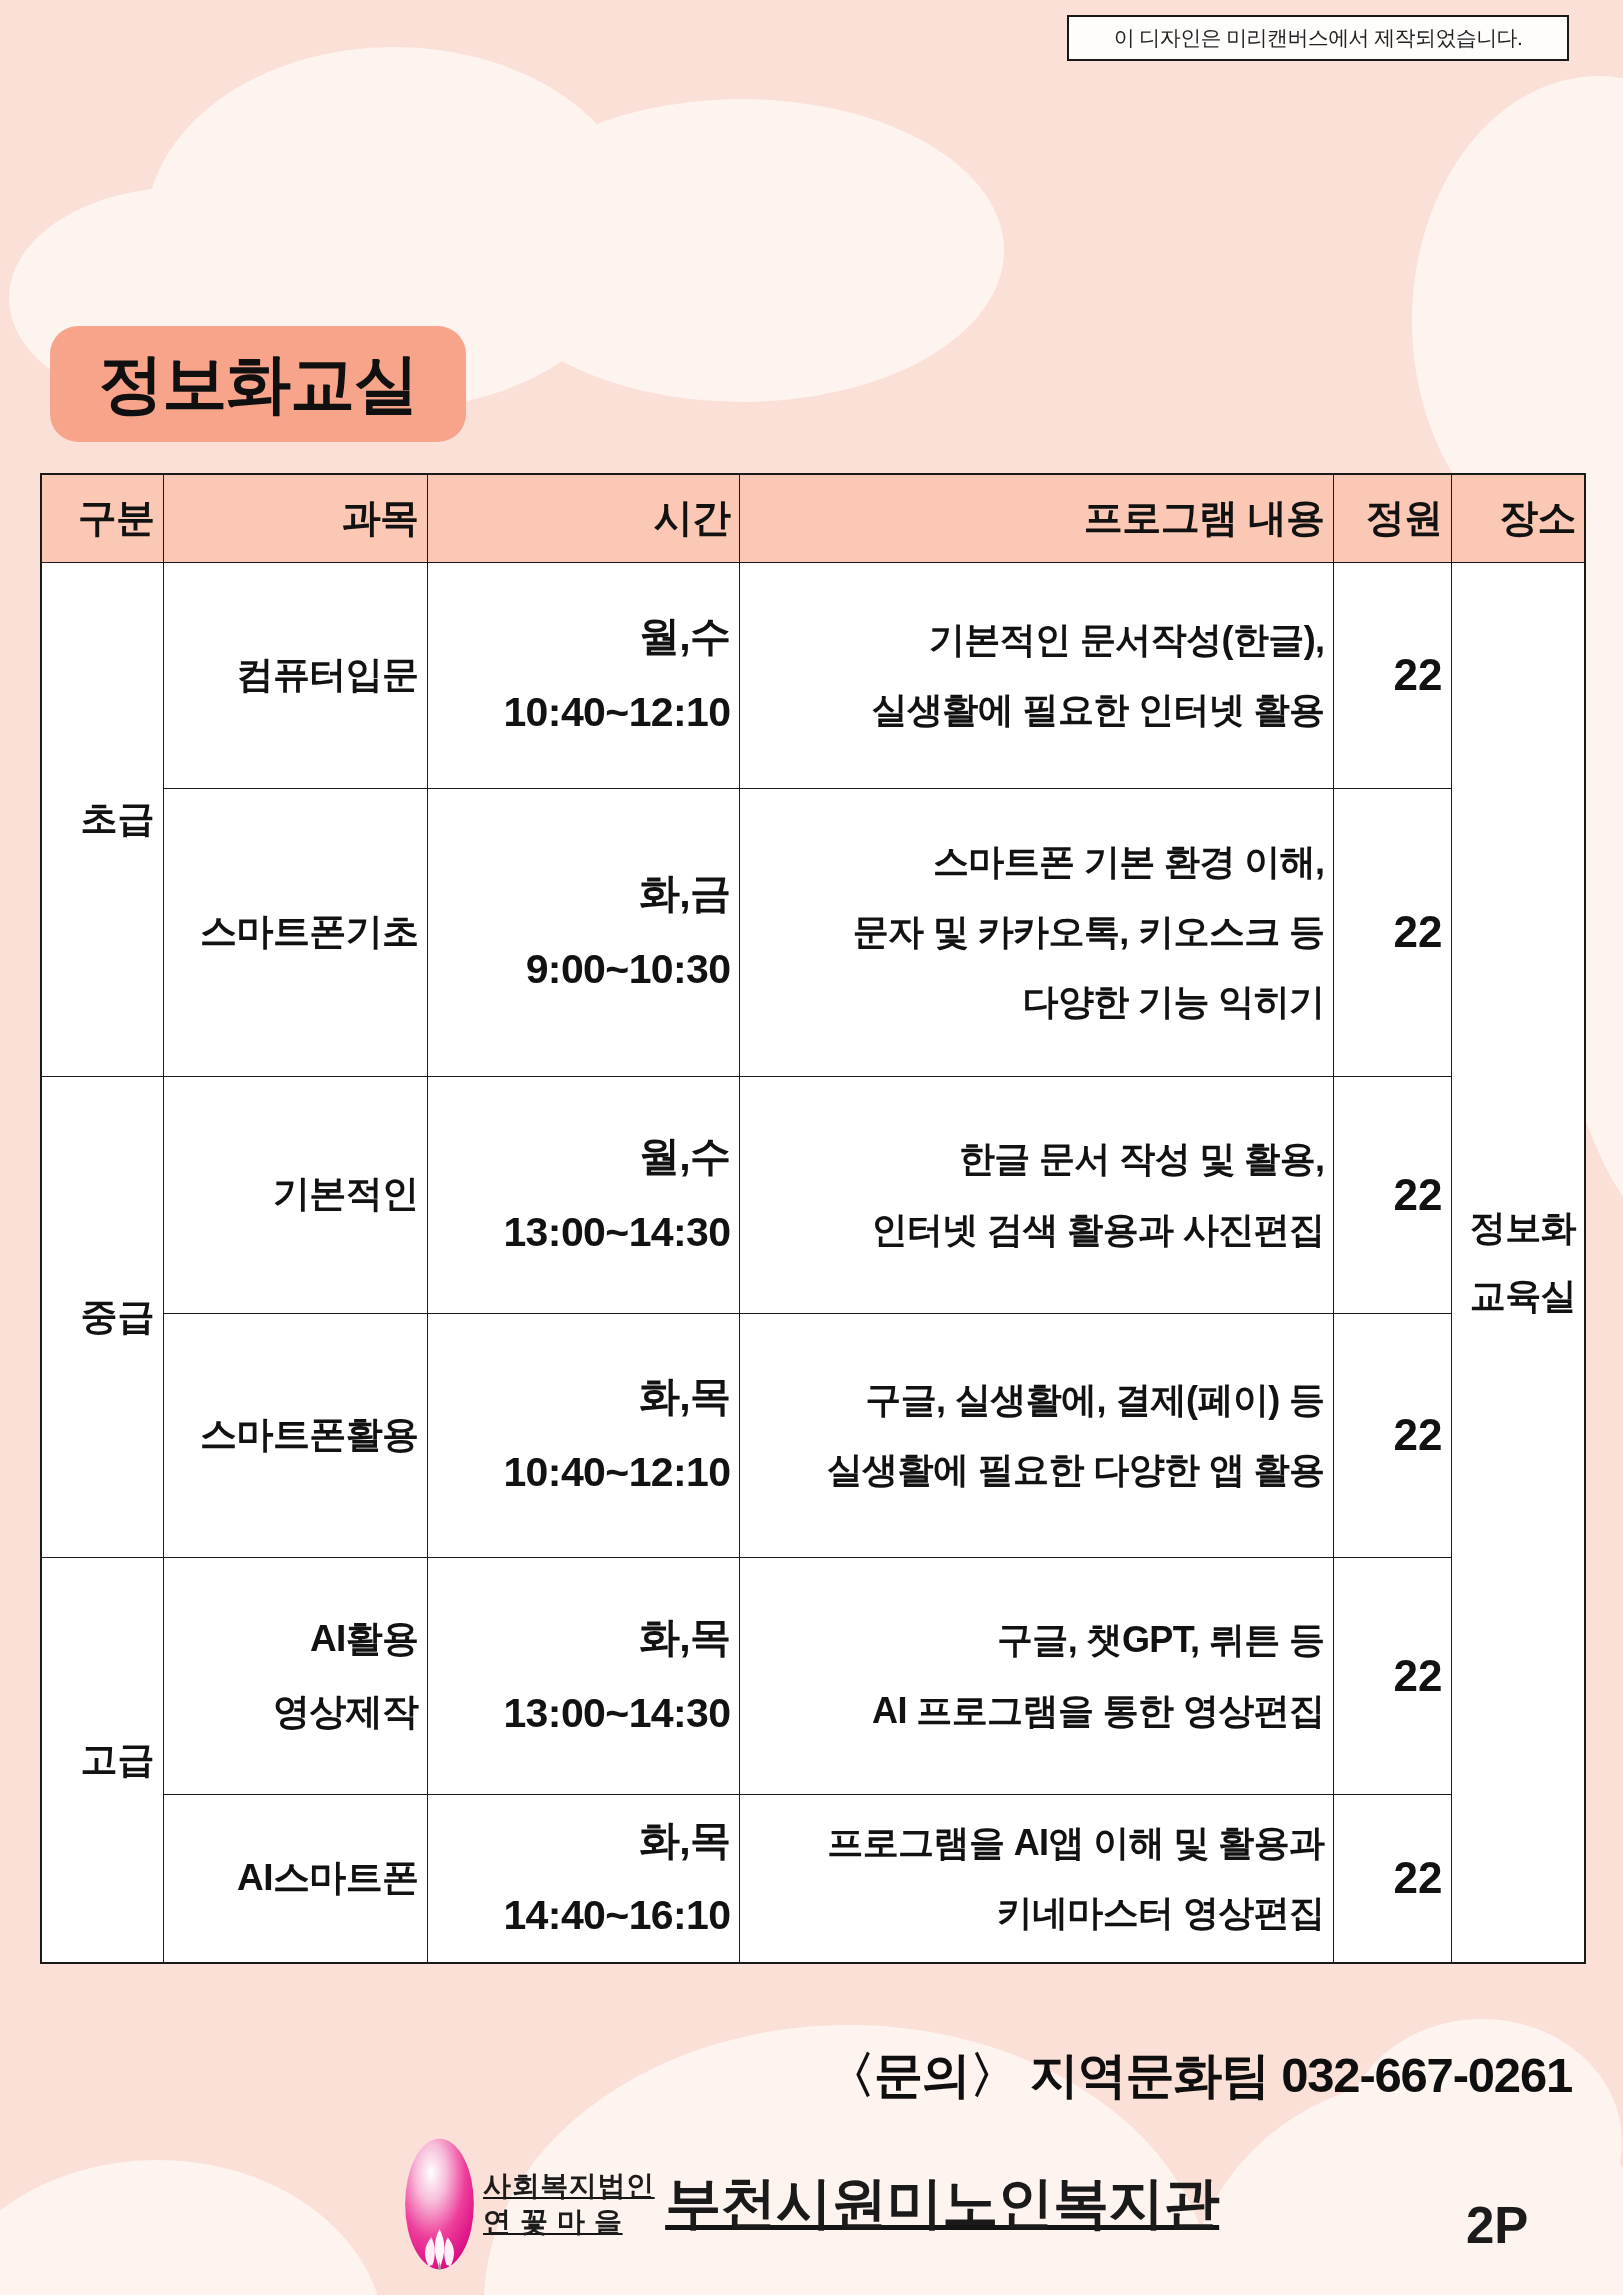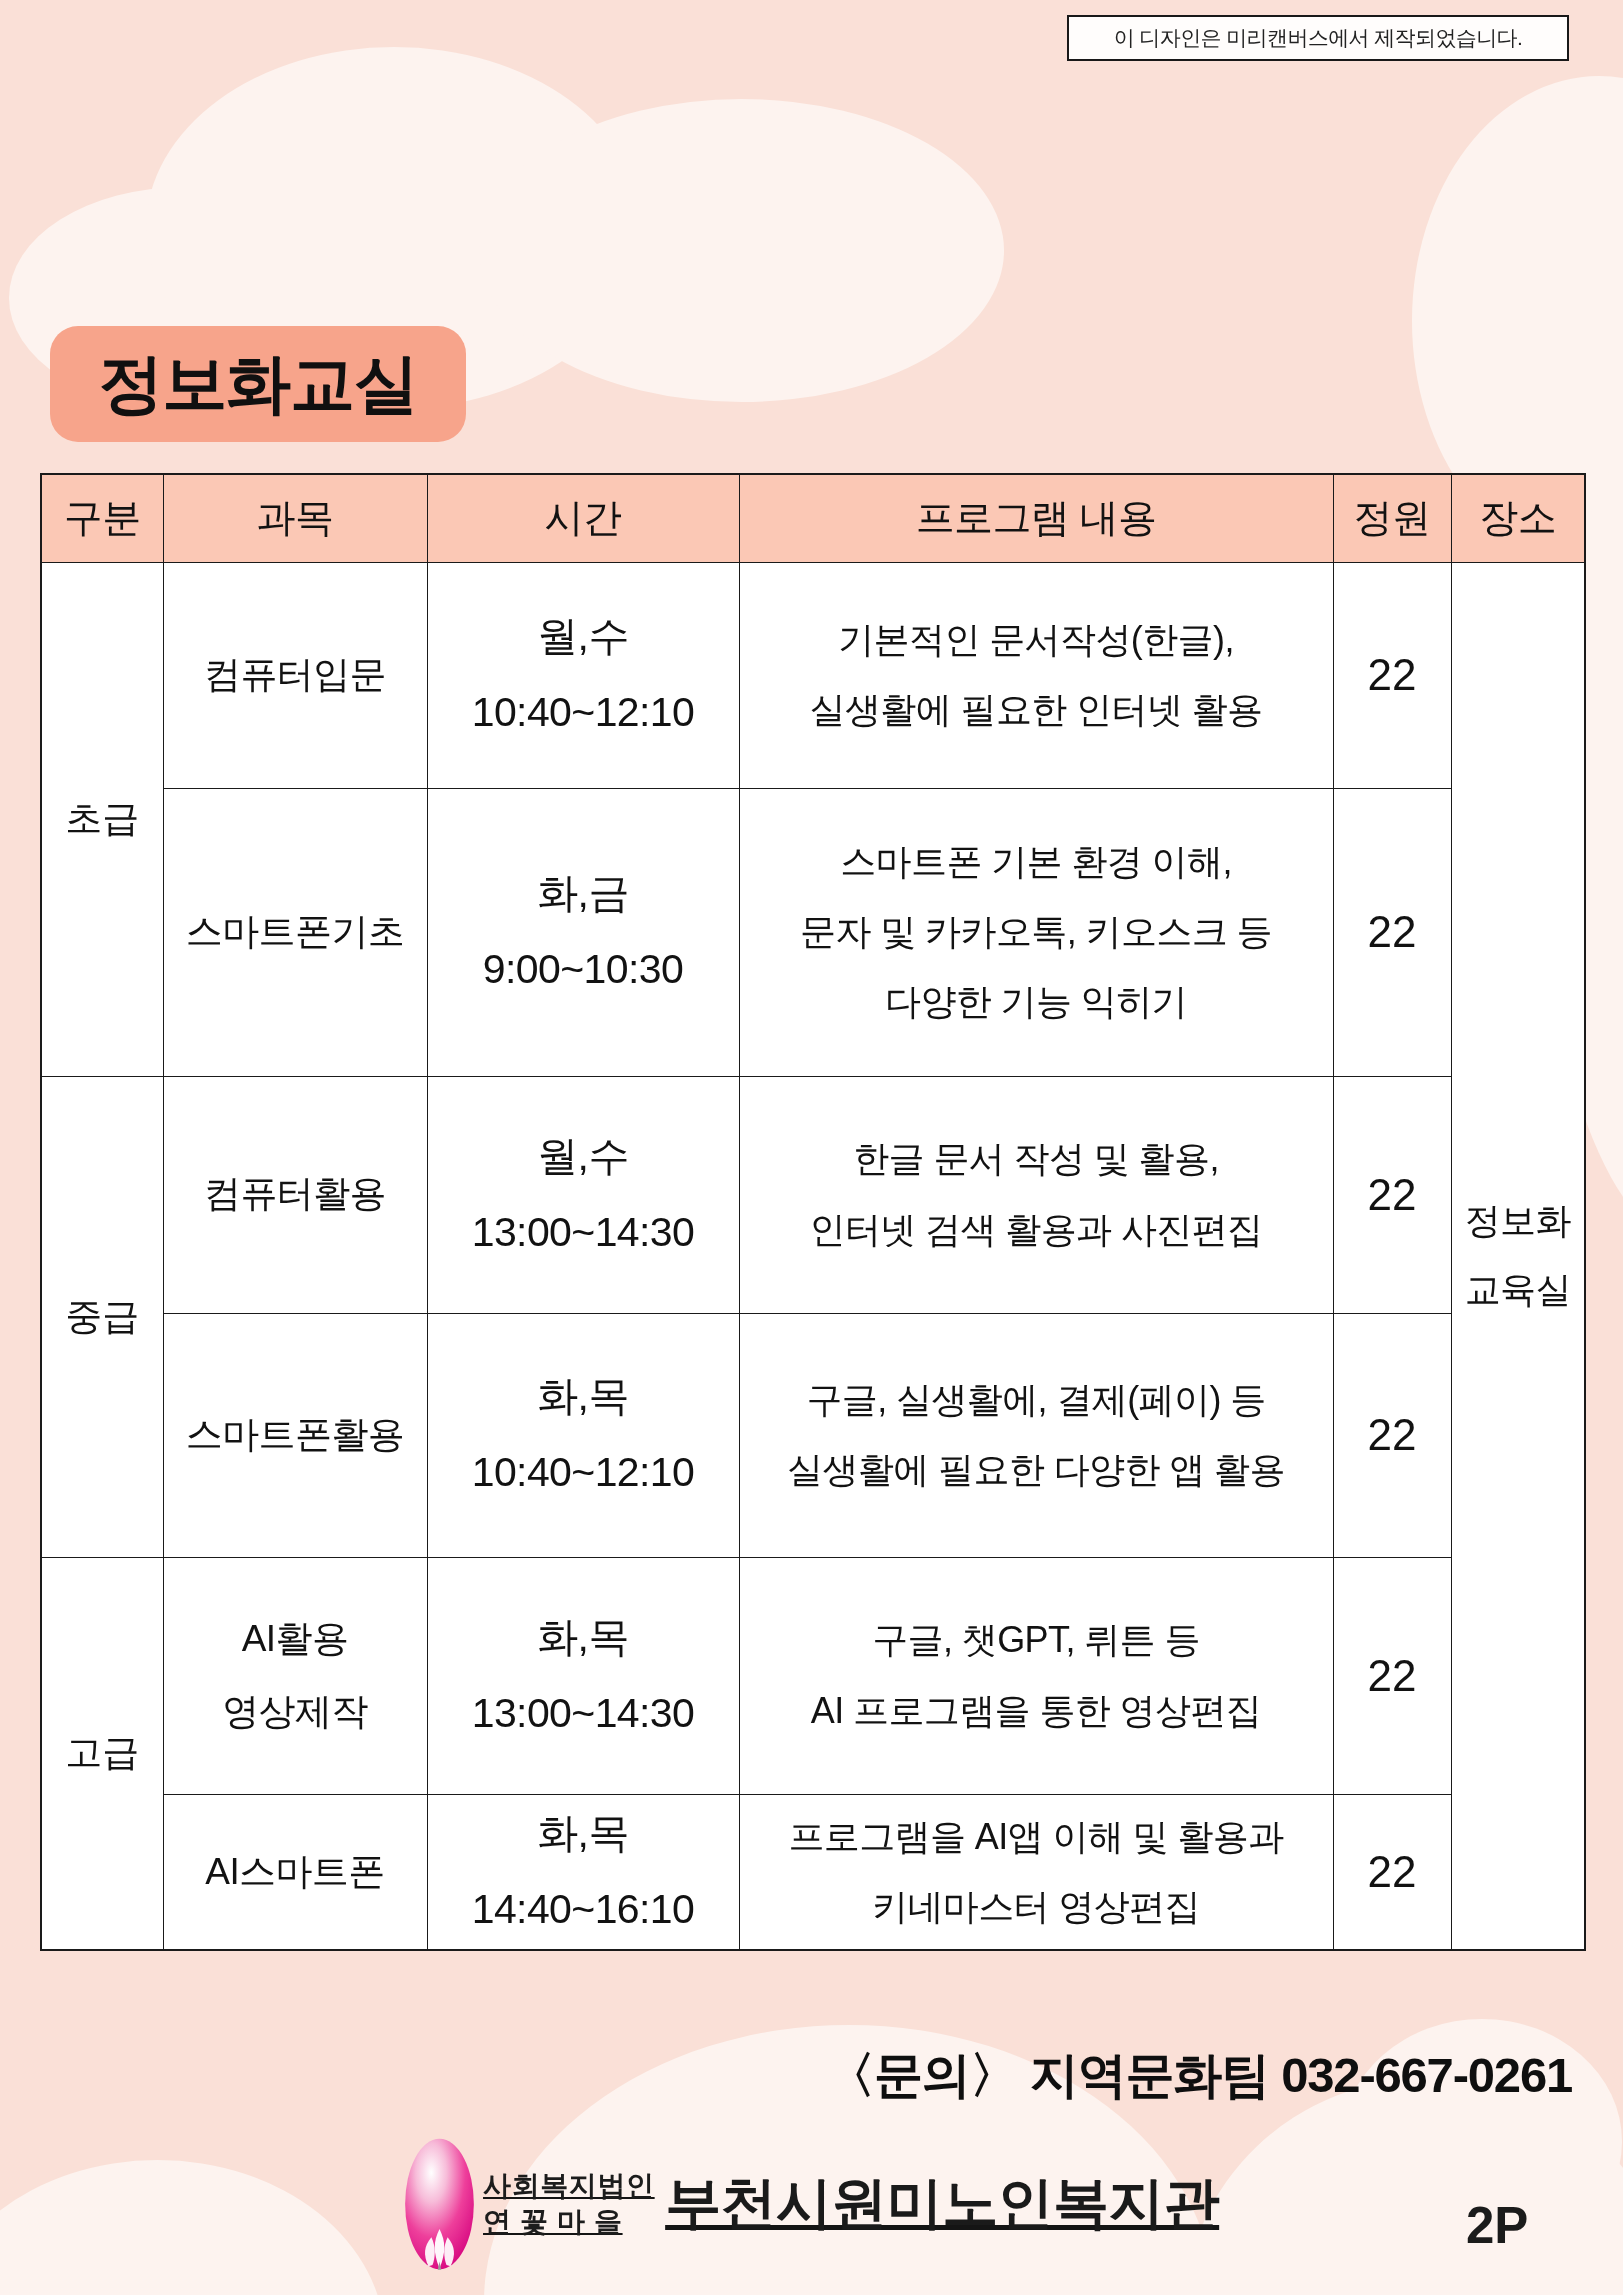--- a/index.html
+++ b/index.html
@@ -37,22 +37,22 @@
 
   table.schedule{
     position:absolute;left:40px;top:473px;
     width:1544px;
     border-collapse:collapse;table-layout:fixed;
     border:2.3px solid #1a1a1a;
   }
   table.schedule th,table.schedule td{
     border:1.2px solid #1a1a1a;
     background:#ffffff;
-    text-align:center;vertical-align:middle;
-    padding:0;font-weight:400;color:#121212;
+    text-align:right;vertical-align:middle;
+    padding:8px;font-weight:700;color:#121212;
   }
   table.schedule thead th{
     background:#fbc8b5;
     font-size:39px;letter-spacing:-0.6px;
   }
   td.level{font-size:37px;}
   td.subject{font-size:37px;line-height:1.95;letter-spacing:-0.6px;}
   td.time{font-size:41px;line-height:1.85;letter-spacing:-0.6px;}
   td.desc{font-size:36px;line-height:1.95;letter-spacing:-0.6px;}
   td.capacity{font-size:44px;}
@@ -156,21 +156,21 @@
         </td>
         <td class="desc">
           <div>스마트폰 기본 환경 이해,</div>
           <div>문자 및 카카오톡, 키오스크 등</div>
           <div>다양한 기능 익히기</div>
         </td>
         <td class="capacity">22</td>
       </tr>
       <tr style="height:237px;">
         <td class="level" rowspan="2">중급</td>
-        <td class="subject">컴퓨터활용</td>
+        <td class="subject">기본적인</td>
         <td class="time">
           <div>월,수</div>
           <div>13:00~14:30</div>
         </td>
         <td class="desc">
           <div>한글 문서 작성 및 활용,</div>
           <div>인터넷 검색 활용과 사진편집</div>
         </td>
         <td class="capacity">22</td>
       </tr>

